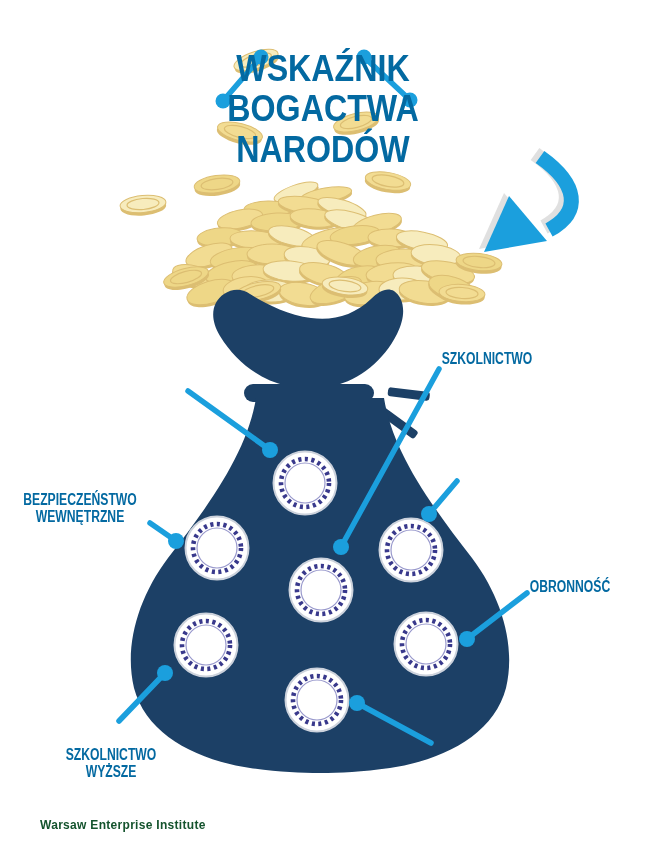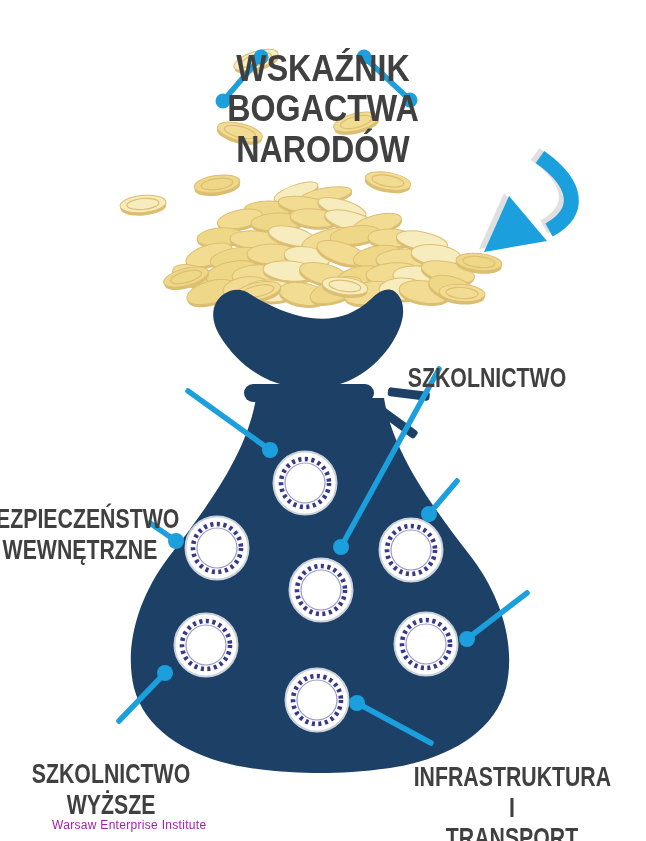--- a/index.html
+++ b/index.html
@@ -6,37 +6,37 @@
   .canvas{
     position:relative;
     width:646px;height:841px;
     background:#ffffff;
     overflow:hidden;
     font-family:"Liberation Sans", sans-serif;
   }
   #art{position:absolute;left:0;top:0;width:646px;height:841px;}
   .lbl{
     position:absolute;
-    color:#404040;
+    color:#0369a1;
     font-weight:700;
     text-align:center;
     line-height:1.1;
     white-space:pre-line;
     transform:translateX(-50%);
   }
   .lbl > span{display:inline-block;transform:scaleX(0.76);transform-origin:50% 50%;}
   .title{font-size:37px;letter-spacing:0px;}
   .title > span{transform:scaleX(0.87);}
   .branch{font-size:27px;}
   .branch > span{transform:scaleX(0.82);}
   .branch.small{font-size:24px;}
-  .cat{font-size:28px;}
+  .cat{font-size:16px;}
   .footer{
-    position:absolute;left:52px;top:818px;
-    color:#a21caf;font-size:12px;font-weight:400;
+    position:absolute;left:40px;top:818px;
+    color:#14532d;font-size:12px;font-weight:700;
     letter-spacing:0.3px;
   }
   .stroke-blue{stroke:#1b9fdd;}
   .fill-blue{fill:#1b9fdd;}
 </style>
 </head>
 <body>
 
 <div class="canvas">
 
@@ -386,25 +386,24 @@
   <div class="lbl cat" style="left:487px; top:332px;">
     <span>SZKOLNICTWO</span>
   </div>
 
   <div class="lbl cat" style="left:80px; top:473px;">
     <span>BEZPIECZEŃSTWO
 WEWNĘTRZNE</span>
   </div>
 
 
+  <div class="lbl cat" style="left:570px; top:560px;">
+    <span>OBRONNOŚĆ</span>
+  </div>
 
   <div class="lbl cat" style="left:111px; top:728px;">
     <span>SZKOLNICTWO
 WYŻSZE</span>
   </div>
 
-  <div class="lbl cat" style="left:512px; top:731px;">
-    <span>INFRASTRUKTURA I
-TRANSPORT PUBLICZNY</span>
-  </div>
 
   <div class="footer">Warsaw Enterprise Institute</div>
 </div>
 
 </body></html>

